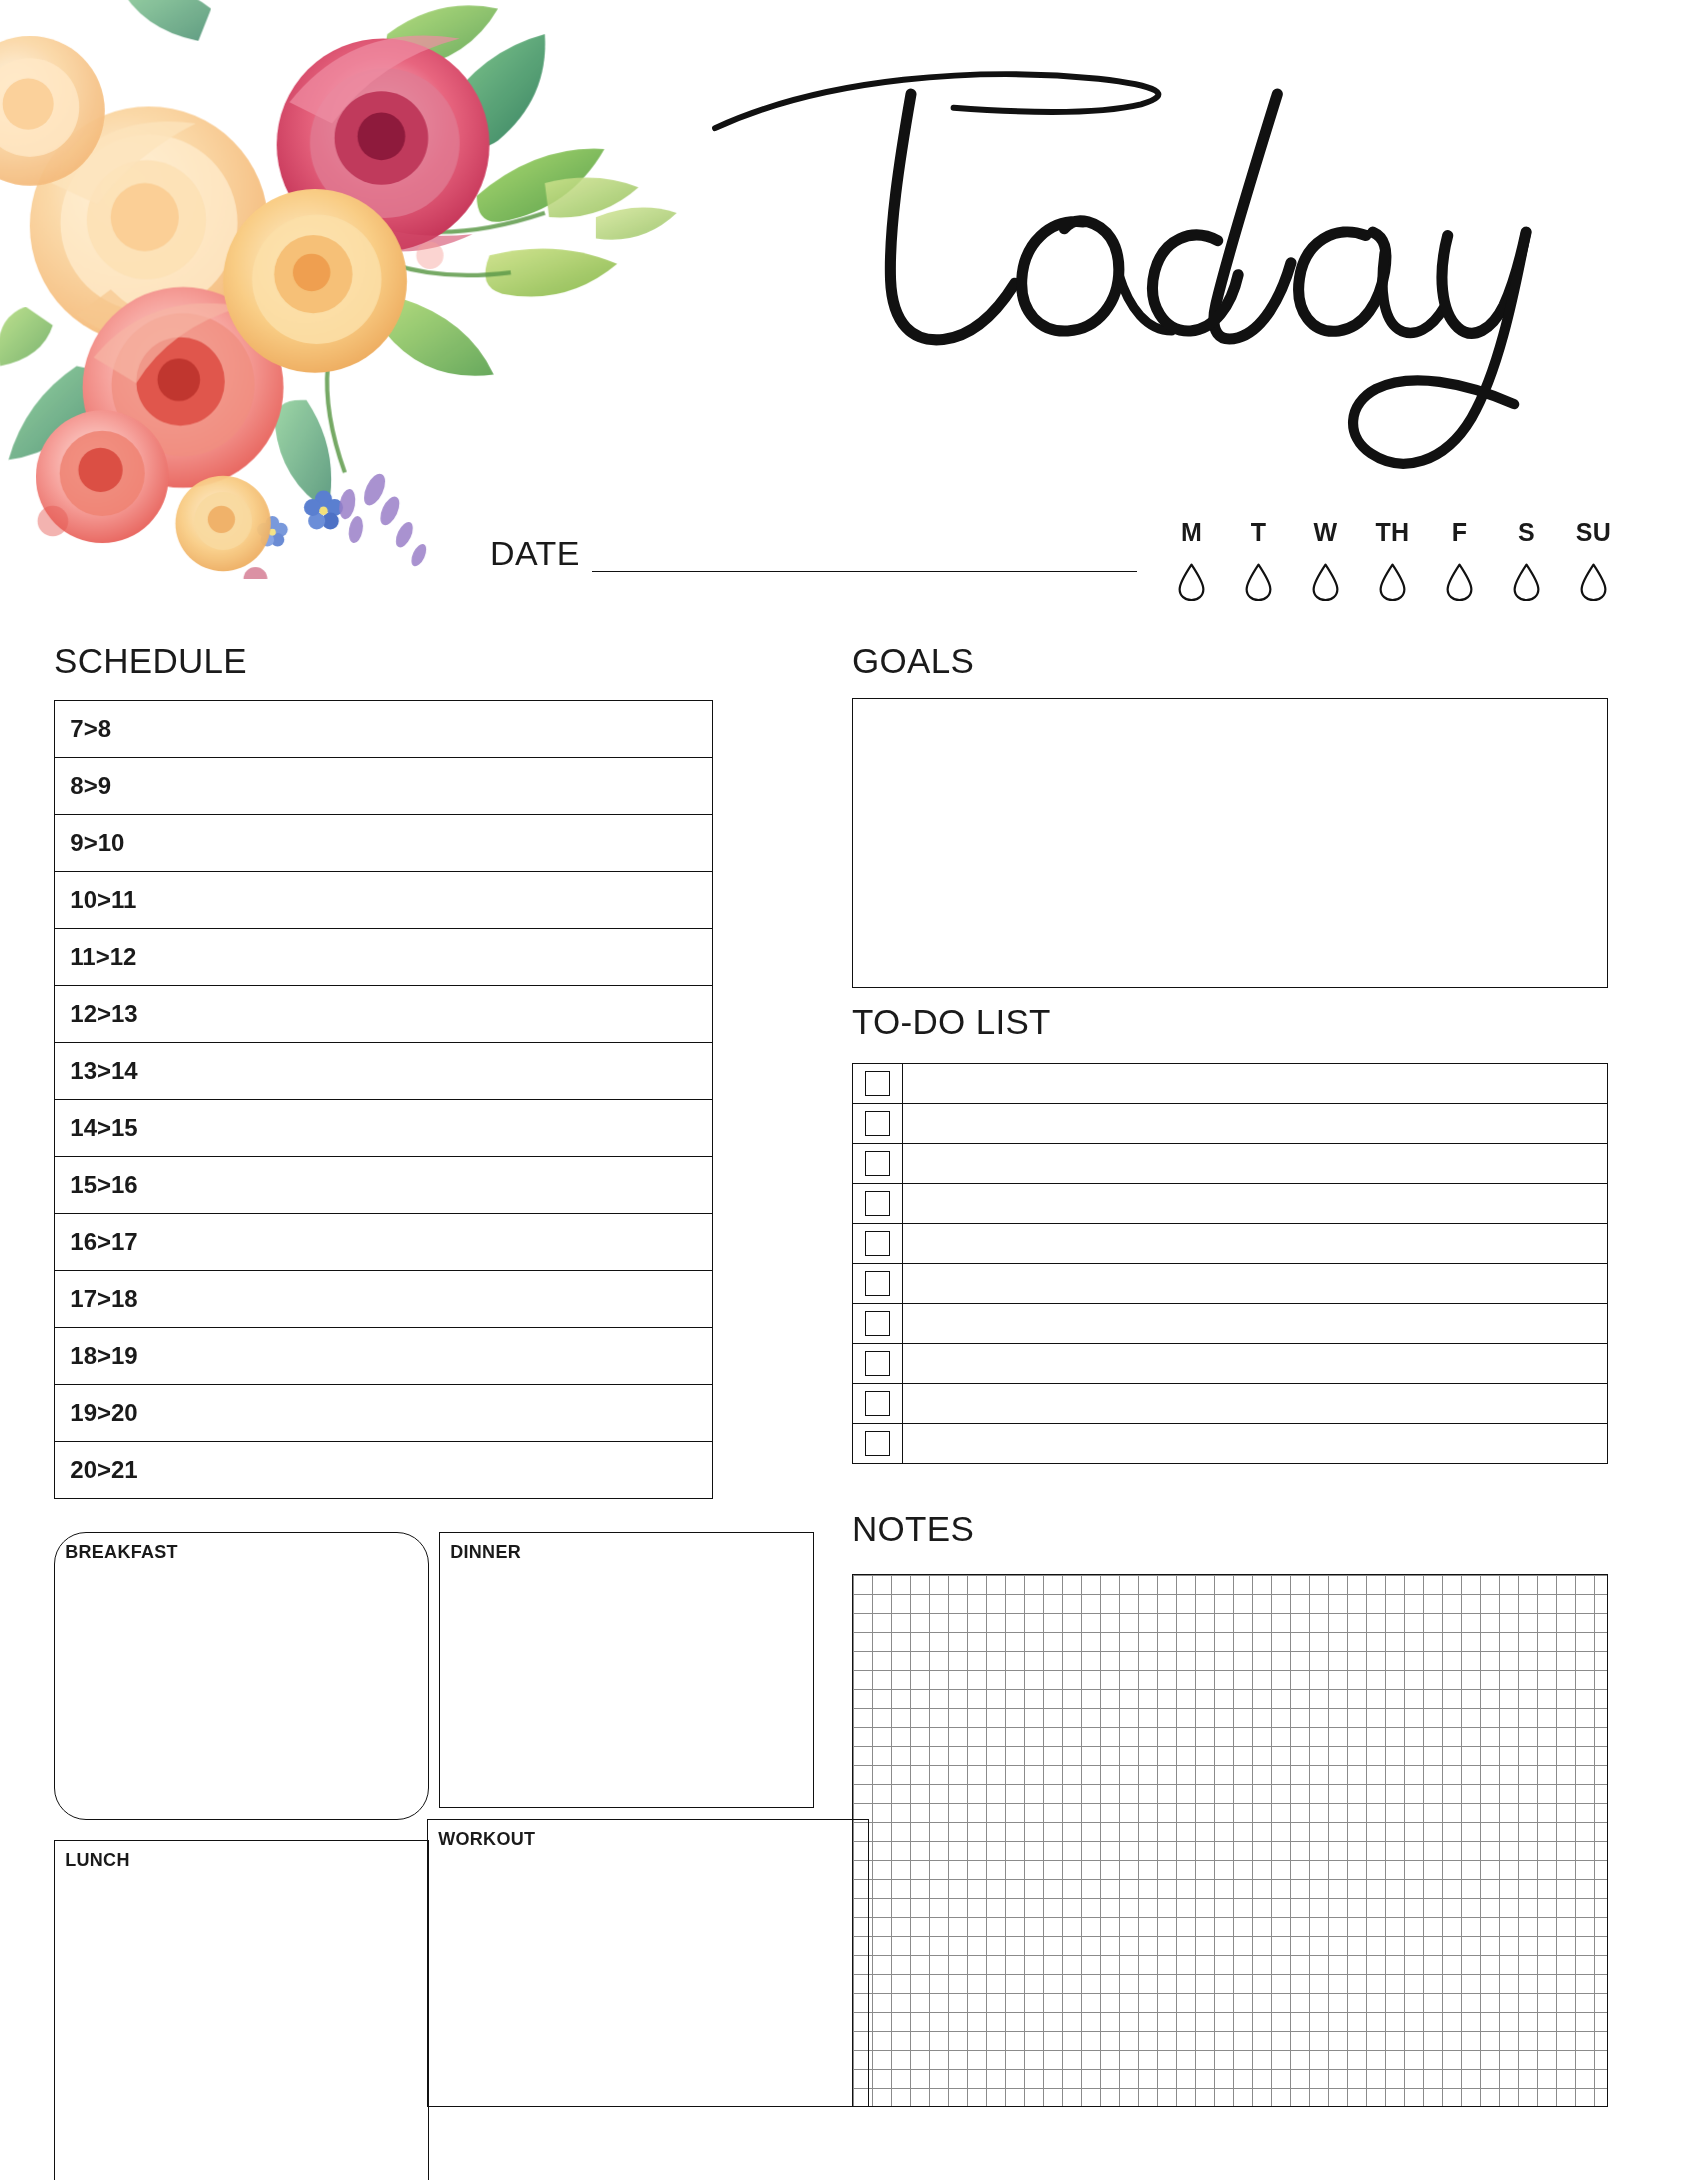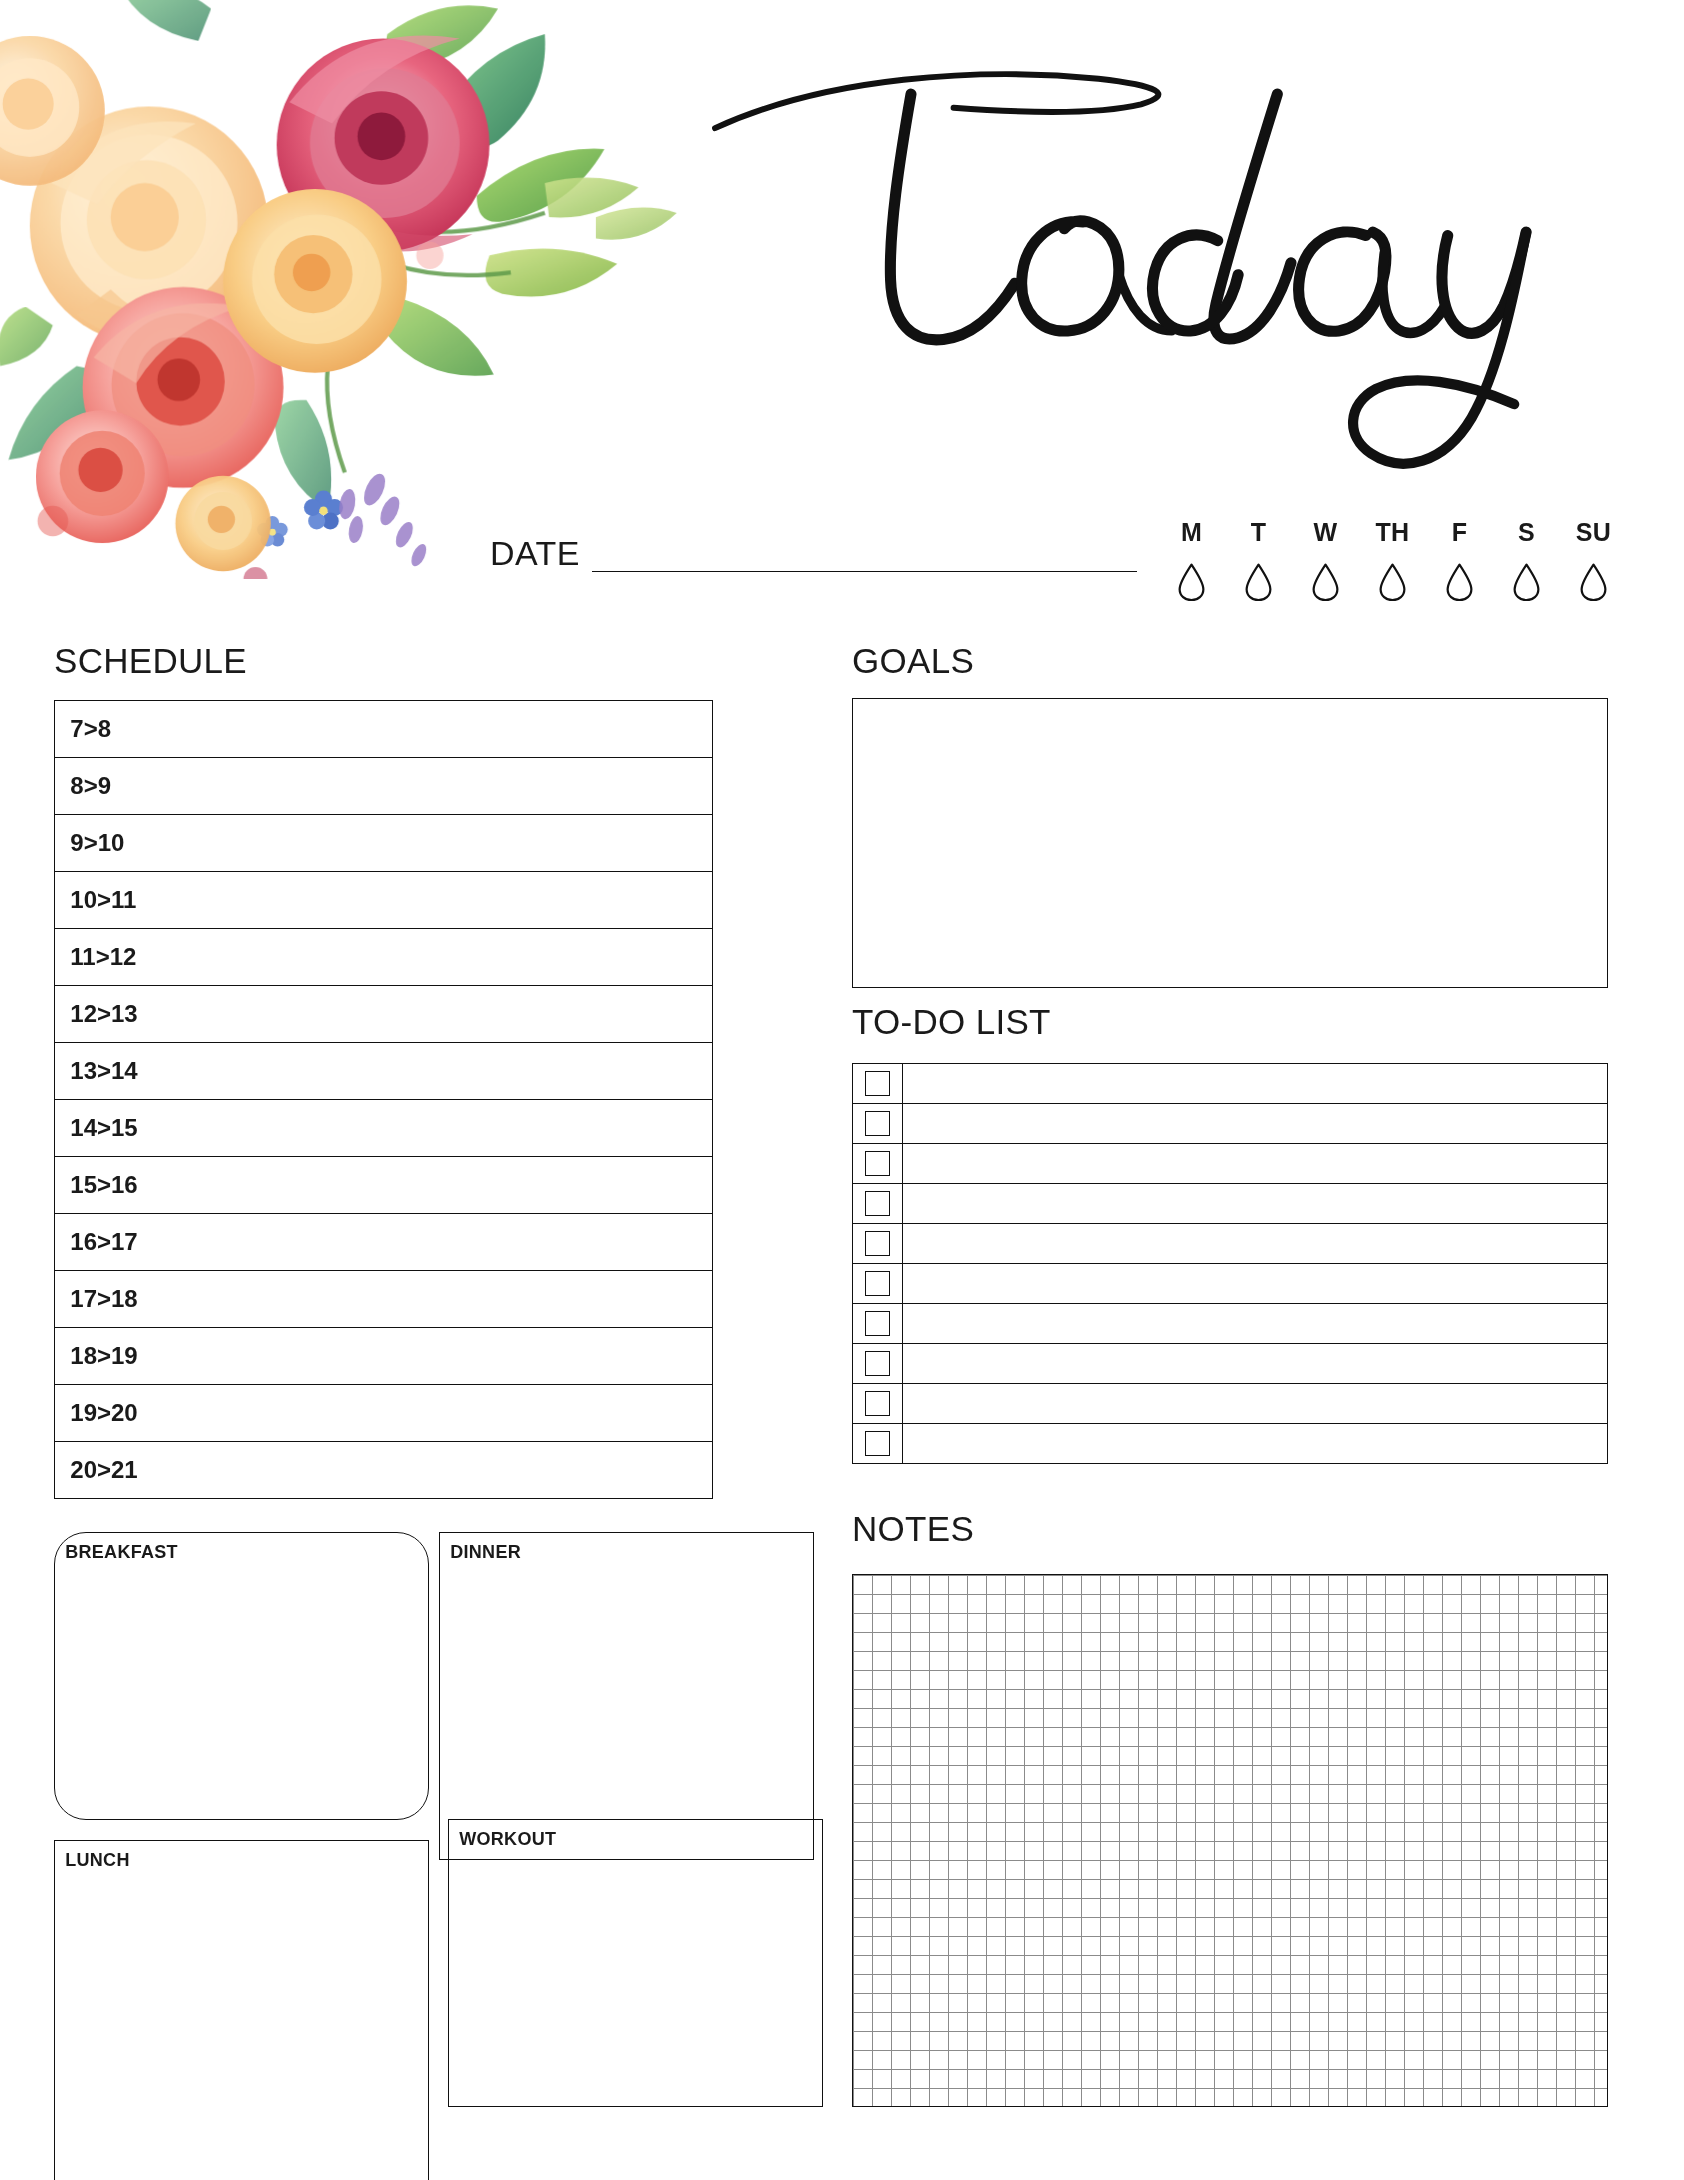--- a/index.html
+++ b/index.html
@@ -122,23 +122,23 @@
     position: absolute;
     border: 1.7px solid #111;
   }
   .meal-label {
     font-size: 18px;
     font-weight: bold;
     letter-spacing: 0.3px;
     padding: 8.5px 0 0 10.2px;
   }
   #meal-breakfast { left: 54px;  top: 1532px; width: 375px; height: 288px; border-radius: 32px; }
-  #meal-dinner    { left: 439px; top: 1532px; width: 375px; height: 328px; }
+  #meal-dinner    { left: 439px; top: 1532px; width: 375px; height: 276px; }
   #meal-lunch     { left: 54px;  top: 1840px; width: 375px; height: 374px; }
-  #meal-workout   { left: 448px; top: 1819px; width: 375px; height: 288px; }
+  #meal-workout   { left: 427px; top: 1819px; width: 442px; height: 288px; }
 
   
   .goals-box {
     position: absolute;
     left: 852px;
     top: 698px;
     width: 756px;
     height: 290px;
     border: 1.7px solid #111;
   }

